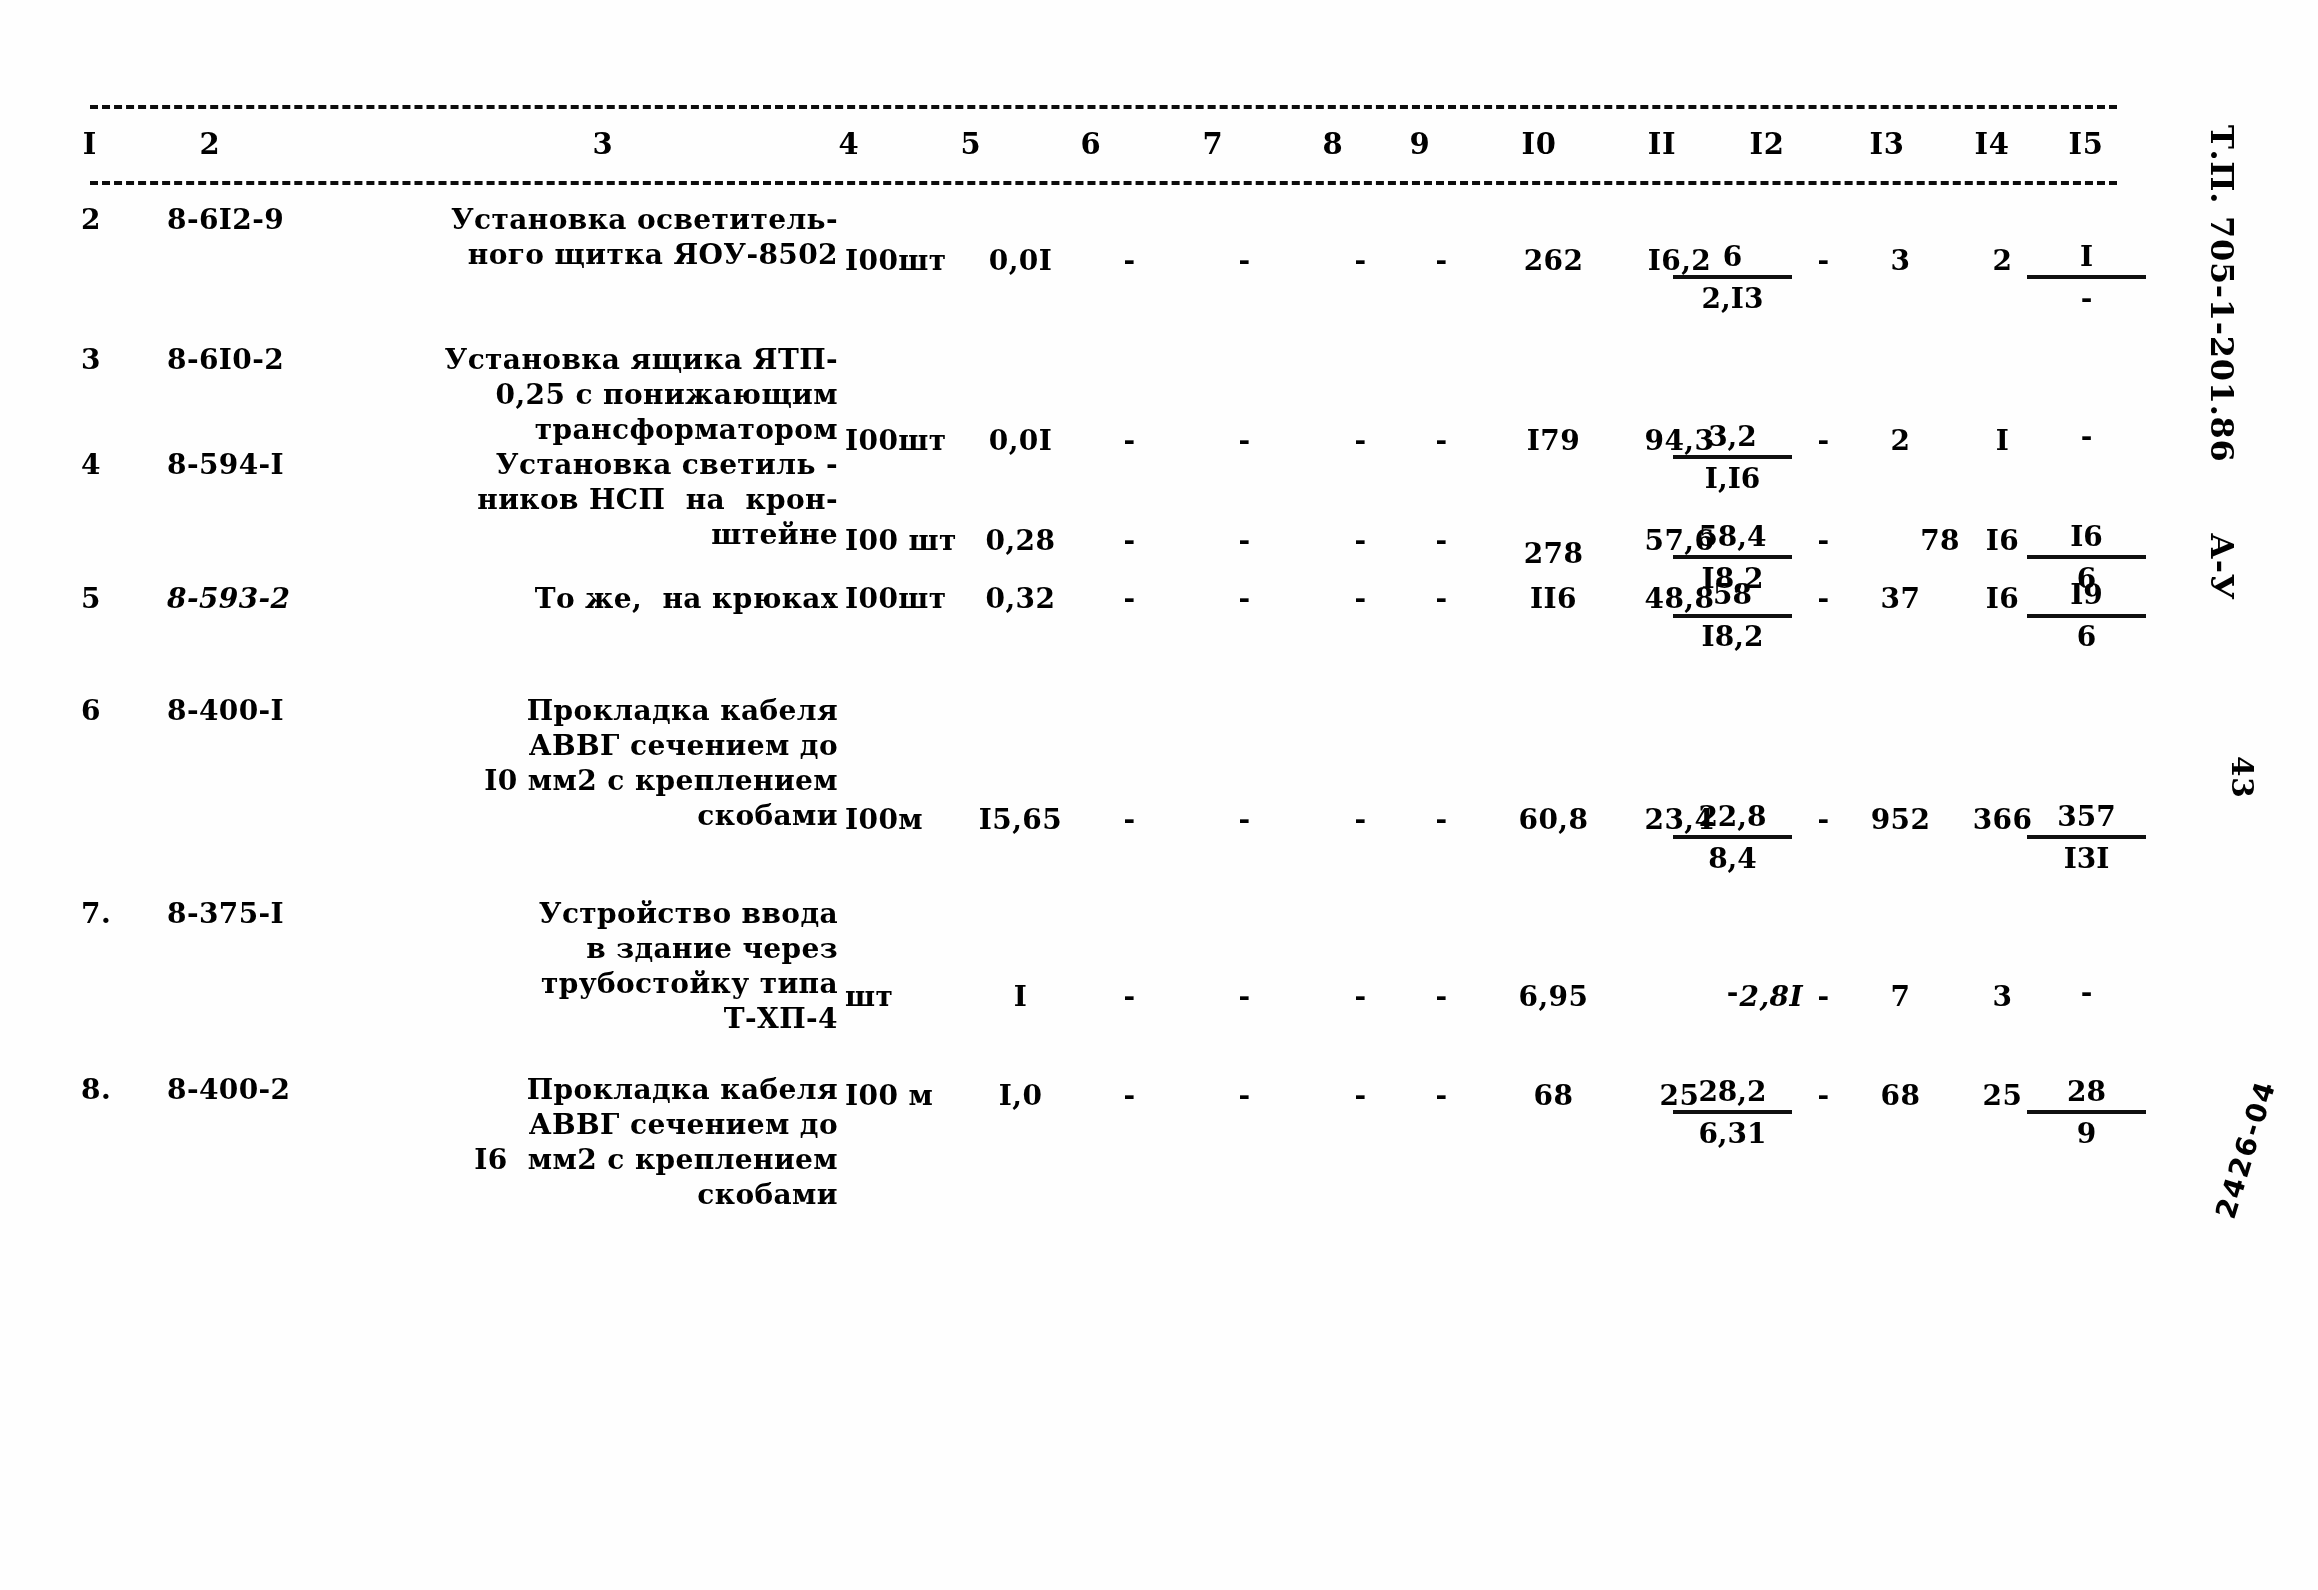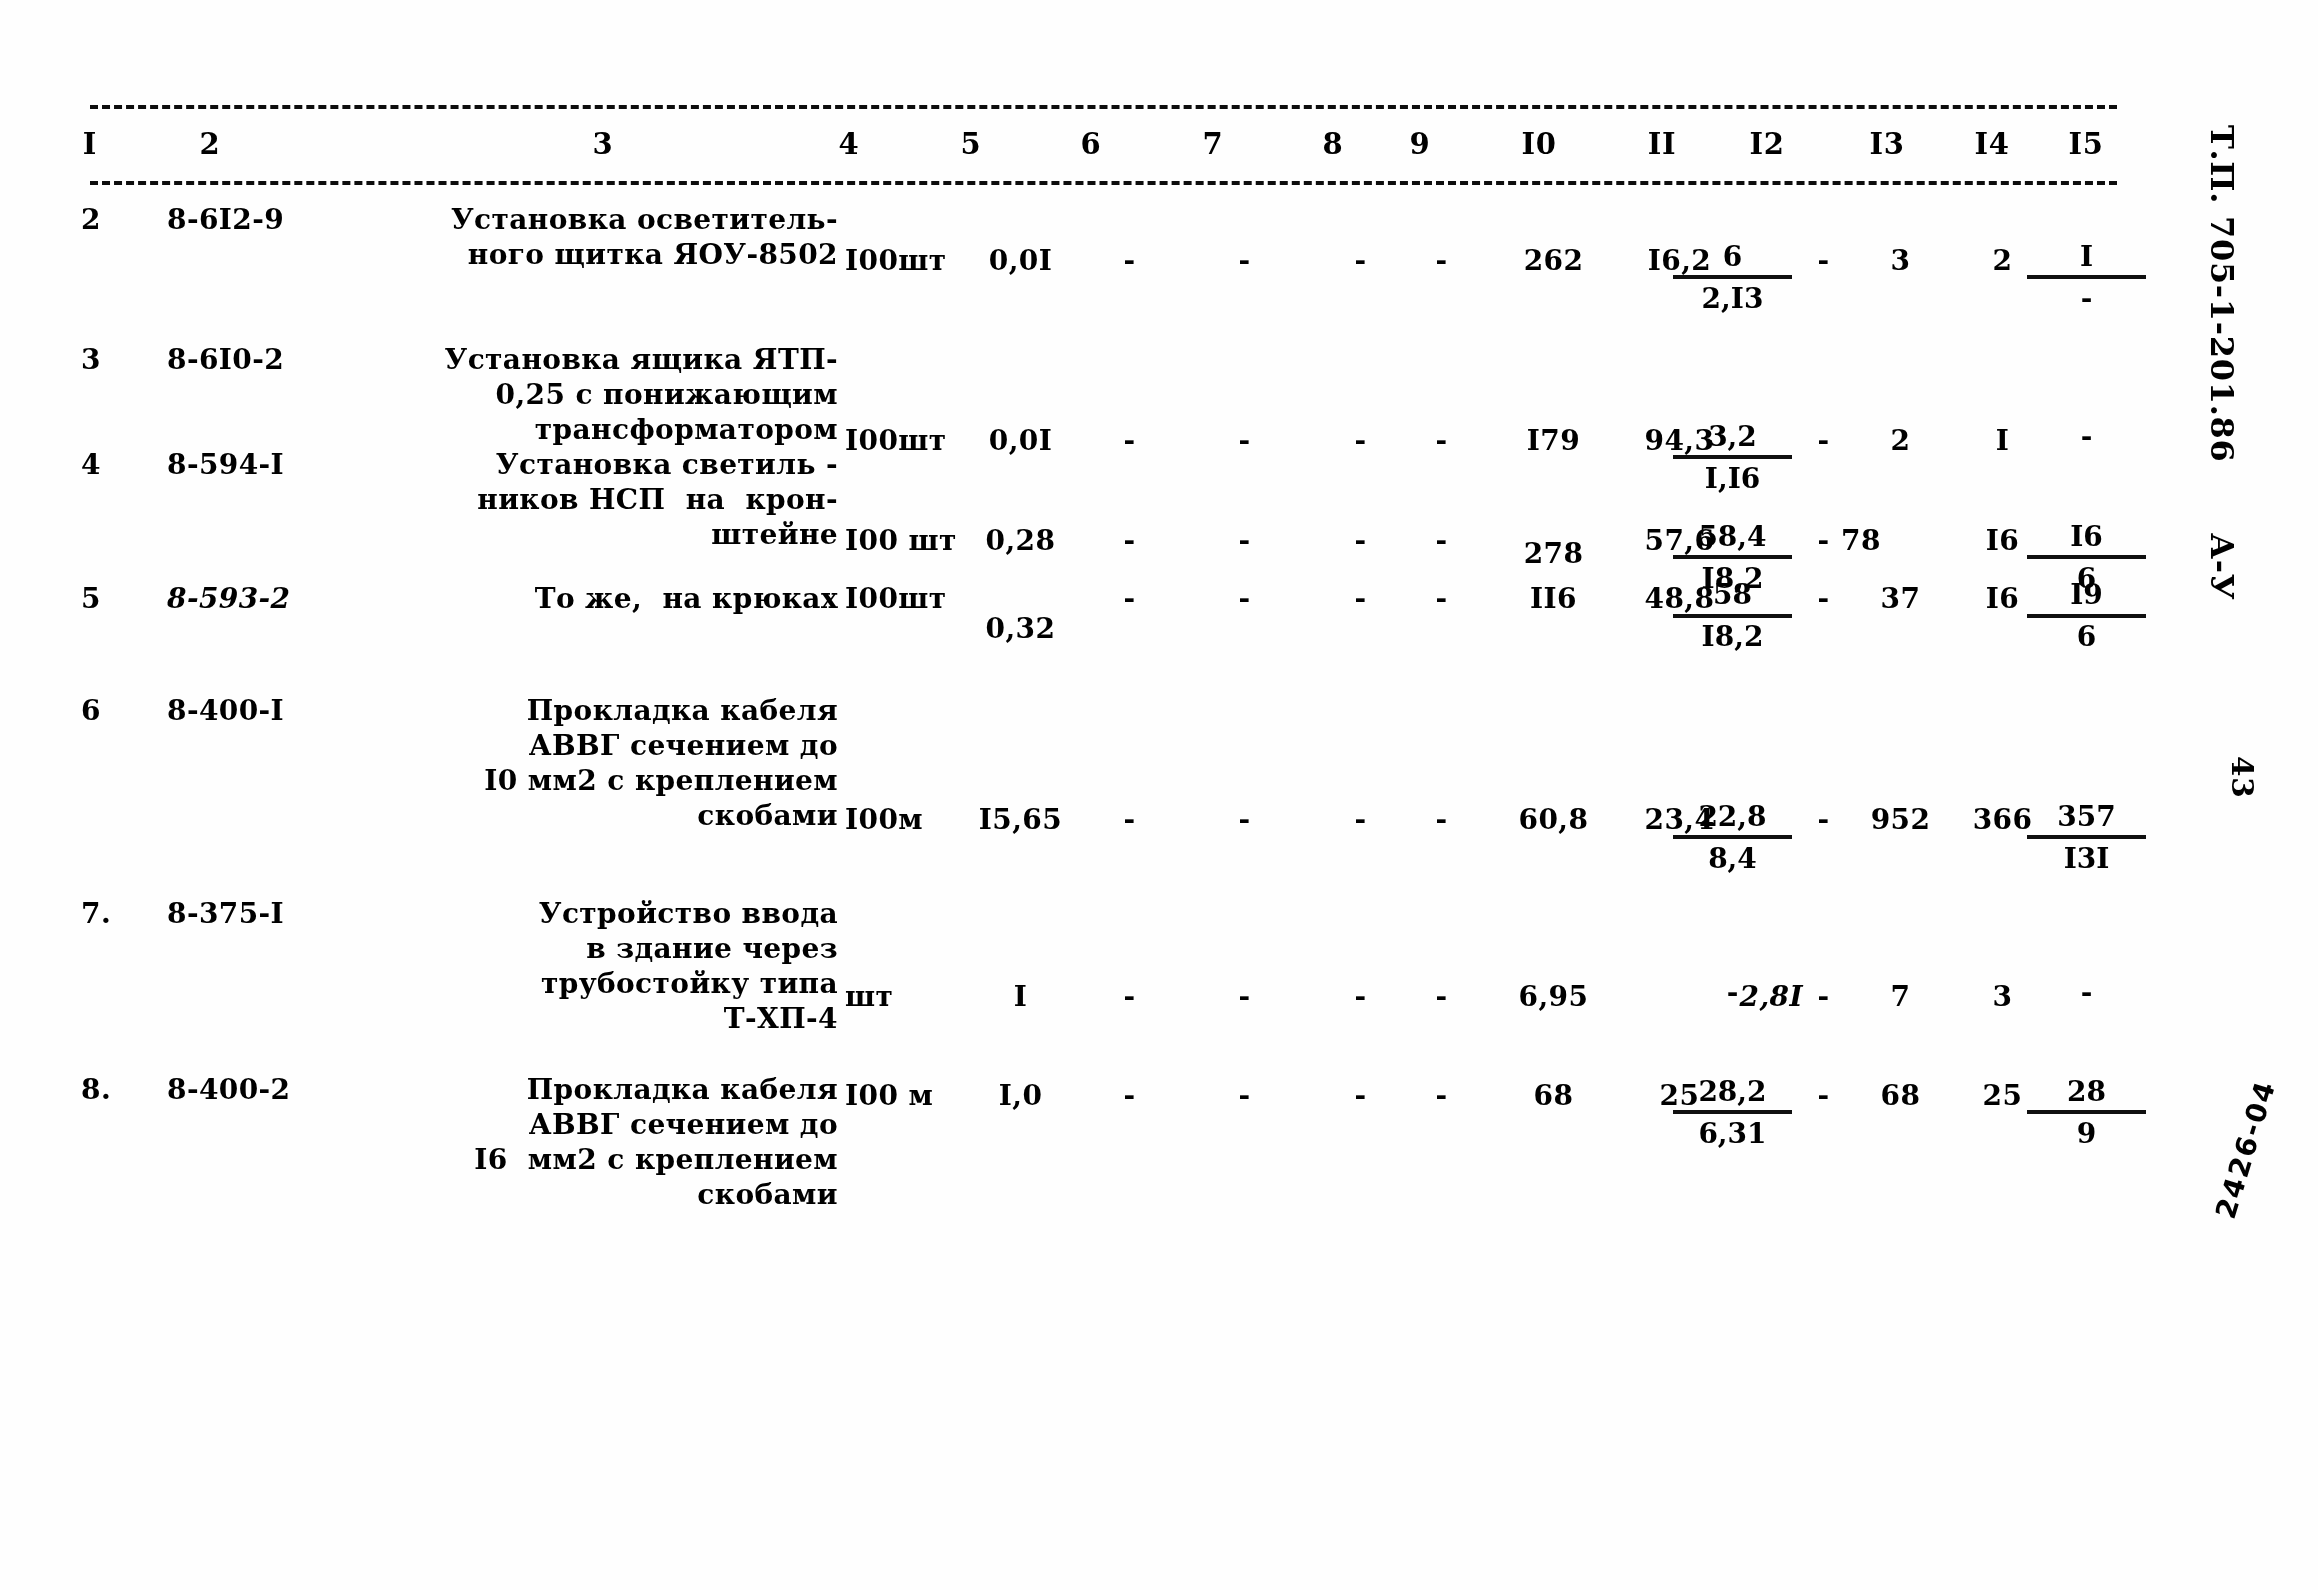--- a/index.html
+++ b/index.html
@@ -203,37 +203,37 @@
 штейне</div>
         <div class="cell c-unit" style="left: 845px; top: 76px; width: 140px; text-align: left;">I00 шт</div>
         <div class="cell c-val" style="left: 961px; top: 76px; width: 119px; text-align: center;">0,28</div>
         <div class="cell c-val" style="left: 1070px; top: 76px; width: 119px; text-align: center;">-</div>
         <div class="cell c-val" style="left: 1185px; top: 76px; width: 119px; text-align: center;">-</div>
         <div class="cell c-val" style="left: 1301px; top: 76px; width: 119px; text-align: center;">-</div>
         <div class="cell c-val" style="left: 1382px; top: 76px; width: 119px; text-align: center;">-</div>
         <div class="cell c-val" style="left: 1494px; top: 76px; width: 119px; text-align: center; margin-top: 13px;">278</div>
         <div class="cell c-val" style="left: 1620px; top: 76px; width: 119px; text-align: center;">57,6</div>
         <div class="cell c-val" style="left: 1764px; top: 76px; width: 119px; text-align: center;">-</div>
-        <div class="cell c-val" style="left: 1841px; top: 76px; width: 119px; text-align: left;">78</div>
+        <div class="cell c-val" style="left: 1841px; top: 76px; width: 119px; text-align: right;">78</div>
         <div class="cell c-val" style="left: 1943px; top: 76px; width: 119px; text-align: center;">I6</div>
         <div class="frac" style="left: 1673px; top: 73px; width: 119px;">
           <span class="num">58,4</span>
           <span class="den">I8,2</span>
         </div>
         <div class="frac" style="left: 2027px; top: 73px; width: 119px;">
           <span class="num">I6</span>
           <span class="den">6</span>
         </div>
       </div>
       <div class="row" style="position: absolute; left: 0px; top: 379px; height: 7px;">
         <div class="cell c-num" style="left: 81px; top: 0px; width: 63px; text-align: left;">5</div>
         <div class="cell c-code" style="left: 167px; top: 0px; width: 210px; text-align: left; font-style: italic;">8-593-2</div>
         <div class="cell c-desc" style="left: 389px; top: 0px; width: 449px;">То же,  на крюках</div>
         <div class="cell c-unit" style="left: 845px; top: 0px; width: 140px; text-align: left;">I00шт</div>
-        <div class="cell c-val" style="left: 961px; top: 0px; width: 119px; text-align: center; margin-top: 30px;">0,32</div>
+        <div class="cell c-val" style="left: 961px; top: 0px; width: 119px; text-align: center;">0,32</div>
         <div class="cell c-val" style="left: 1070px; top: 0px; width: 119px; text-align: center;">-</div>
         <div class="cell c-val" style="left: 1185px; top: 0px; width: 119px; text-align: center;">-</div>
         <div class="cell c-val" style="left: 1301px; top: 0px; width: 119px; text-align: center;">-</div>
         <div class="cell c-val" style="left: 1382px; top: 0px; width: 119px; text-align: center;">-</div>
         <div class="cell c-val" style="left: 1494px; top: 0px; width: 119px; text-align: center;">II6</div>
         <div class="cell c-val" style="left: 1620px; top: 0px; width: 119px; text-align: center;">48,8</div>
         <div class="cell c-val" style="left: 1764px; top: 0px; width: 119px; text-align: center;">-</div>
         <div class="cell c-val" style="left: 1841px; top: 0px; width: 119px; text-align: center;">37</div>
         <div class="cell c-val" style="left: 1943px; top: 0px; width: 119px; text-align: center;">I6</div>
         <div class="frac" style="left: 1673px; top: -2.8px; width: 119px;">

